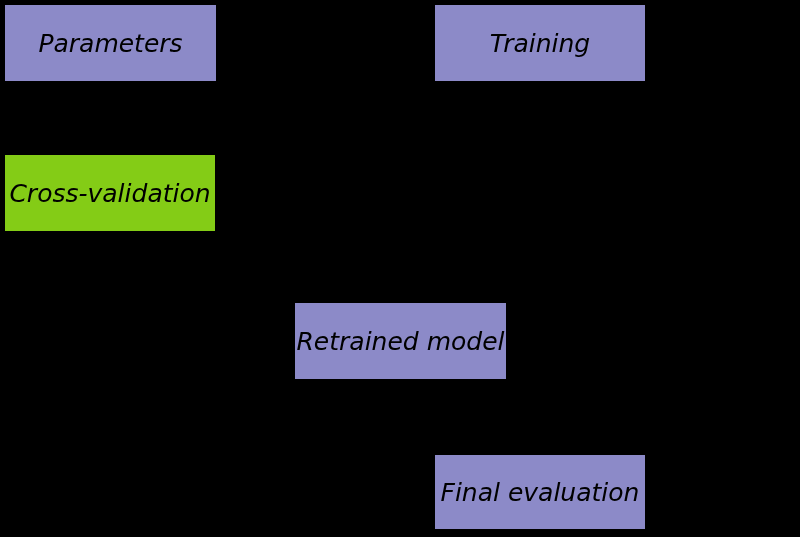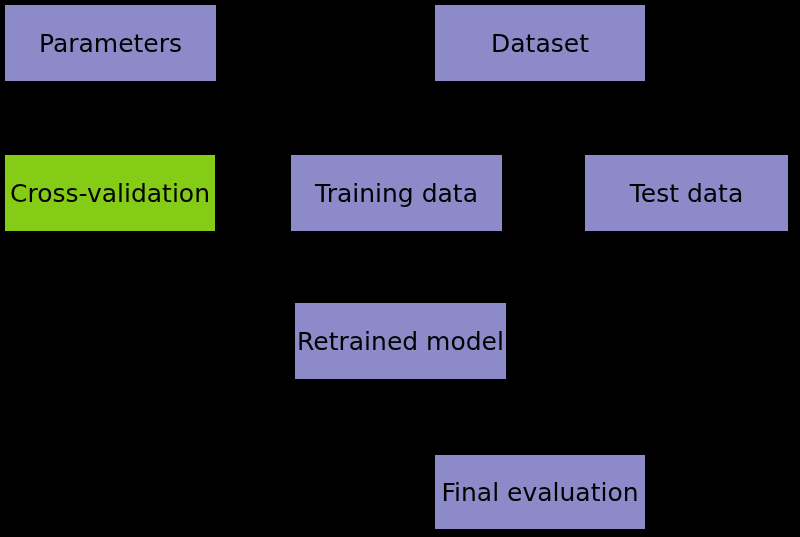--- a/index.html
+++ b/index.html
@@ -26,35 +26,29 @@
     white-space: nowrap;
     text-align: center;
   }
   .node span {
     display: inline-block;
   }
 </style>
 </head>
 <body>
 
-<div class="stage" style="background: rgb(0, 0, 0);">
+<div class="stage" style="background: rgb(0, 0, 0); font-style: italic;">
     <div class="node" style="left: 3px; top: 3px; width: 215px; height: 80px; background: rgb(140, 138, 200); border-color: rgb(0, 0, 0); color: rgb(0, 0, 0);">
       <span>Parameters</span>
     </div>
     <div class="node" style="left: 433px; top: 3px; width: 214px; height: 80px; background: rgb(140, 138, 200); border-color: rgb(0, 0, 0); color: rgb(0, 0, 0);">
-      <span>Dataset</span>
+      <span>Training</span>
     </div>
     <div class="node" style="left: 3px; top: 153px; width: 214px; height: 80px; background: #84cc16; border-color: rgb(0, 0, 0); color: rgb(0, 0, 0);">
       <span>Cross-validation</span>
-    </div>
-    <div class="node" style="left: 289px; top: 153px; width: 215px; height: 80px; background: rgb(140, 138, 200); border-color: rgb(0, 0, 0); color: rgb(0, 0, 0);">
-      <span>Training data</span>
-    </div>
-    <div class="node" style="left: 583px; top: 153px; width: 207px; height: 80px; background: rgb(140, 138, 200); border-color: rgb(0, 0, 0); color: rgb(0, 0, 0);">
-      <span>Test data</span>
     </div>
     <div class="node" style="left: 433px; top: 453px; width: 214px; height: 78px; background: rgb(140, 138, 200); border-color: rgb(0, 0, 0); color: rgb(0, 0, 0);">
       <span>Final evaluation</span>
     </div>
     <div class="node" style="left: 293px; top: 301px; width: 215px; height: 80px; background: rgb(140, 138, 200); border-color: rgb(0, 0, 0); color: rgb(0, 0, 0);">
       <span>Retrained model</span>
     </div>
   </div>
 
 </body></html>

